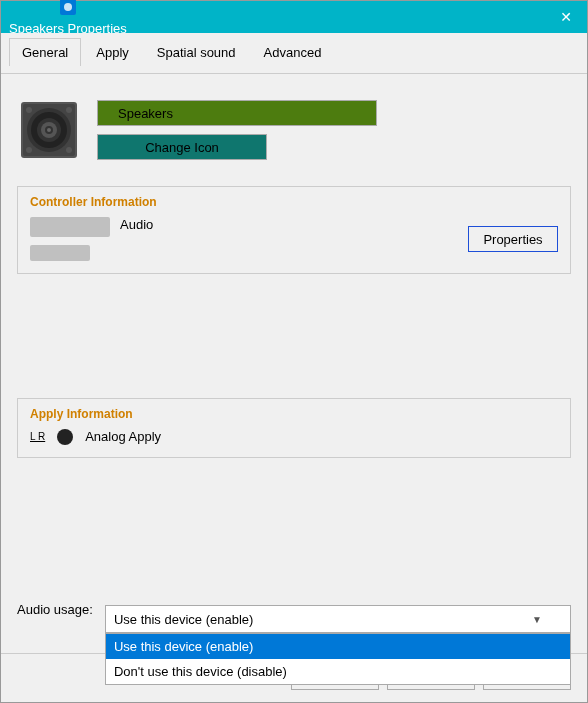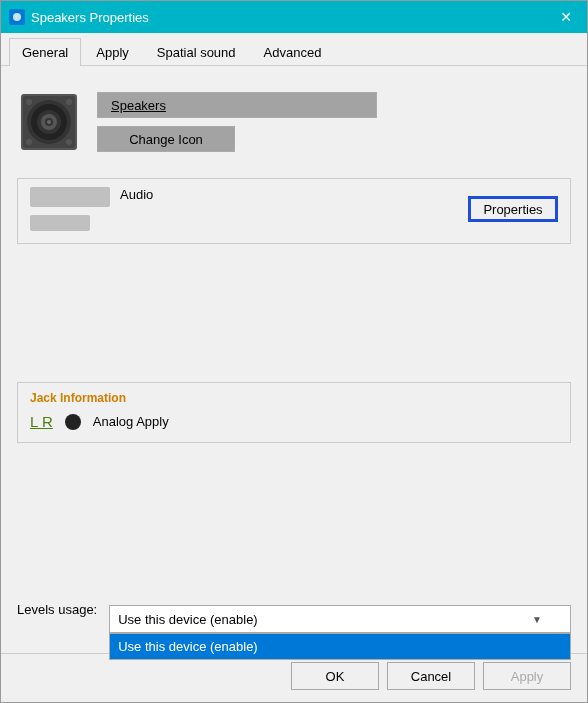--- a/index.html
+++ b/index.html
@@ -28,20 +28,21 @@
       padding: 6px 8px;
       display: flex;
       align-items: center;
       justify-content: space-between;
       height: 32px;
     }
     .title-bar-left {
       display: flex;
       align-items: center;
       gap: 6px;
+      flex-direction: column;
     }
     .title-bar-icon {
       width: 16px;
       height: 16px;
       background: #0078d7;
       border-radius: 2px;
       display: flex;
       align-items: center;
       justify-content: center;
       font-size: 10px;
@@ -60,21 +61,21 @@
       font-size: 14px;
       cursor: pointer;
       display: flex;
       align-items: center;
       justify-content: center;
     }
     .tab-bar {
       background: #f0f0f0;
       display: flex;
       border-bottom: 1px solid #ccc;
-      padding: 0 8px;
+      padding: 8px 8px;
       padding-top: 4px;
     }
     .tab {
       padding: 6px 12px;
       cursor: pointer;
       border: 1px solid transparent;
       border-bottom: none;
       margin-right: 2px;
       background: transparent;
       font-size: 13px;
@@ -108,29 +109,28 @@
     }
     .icon-controls {
       display: flex;
       flex-direction: column;
       gap: 8px;
     }
     .name-input {
       width: 280px;
       height: 26px;
       border: 1px solid #aaa;
-      padding: 2px 13px;
-      font-size: 13px;
-      background: #a3a3a3;
-      text-decoration: underline;
+      padding: 2px 20px;
+      font-size: 13px;
+      background: #4d7c0f;
     }
     .change-icon-btn {
-      width: 138px;
+      width: 170px;
       height: 26px;
-      background: #a3a3a3;
+      background: #0f766e;
       border: 1px solid #aaa;
       cursor: pointer;
       font-size: 13px;
     }
     .section-box {
       border: 1px solid #ccc;
       padding: 8px 12px 12px;
       position: relative;
       margin-top: 4px;
     }
@@ -159,38 +159,38 @@
       width: 60px;
       height: 16px;
       background: #c0c0c0;
       border-radius: 2px;
       margin-top: 8px;
     }
     .properties-btn {
       width: 90px;
       height: 26px;
       background: #f0f0f0;
-      border: 3px solid #1d4ed8;
+      border: 1px solid #1d4ed8;
       cursor: pointer;
       font-size: 13px;
     }
     .jack-section-box {
       border: 1px solid #ccc;
       padding: 8px 12px 12px;
       margin-top: 4px;
     }
     .jack-row {
       display: flex;
       align-items: center;
       gap: 12px;
       margin-top: 4px;
     }
     .jack-label {
-      font-size: 15px;
-      color: #4d7c0f;
+      font-size: 10px;
+      color: #000000;
       text-decoration: underline;
     }
     .jack-dot {
       width: 16px;
       height: 16px;
       background: #222;
       border-radius: 50%;
     }
     .jack-type {
       font-size: 13px;
@@ -316,54 +316,56 @@
           <circle cx="48" cy="48" r="3" fill="#555"></circle>
         </svg>
       </div>
       <div class="icon-controls">
         <input class="name-input" type="text" value="Speakers" style="">
         <button class="change-icon-btn">Change Icon</button>
       </div>
     </div>
 
     <div class="section-box">
+      <div class="section-label">Controller Information</div>
       <div class="controller-row">
         <div class="controller-left">
           <div>
             <div class="gray-block-large"></div>
             <div class="gray-block-small"></div>
           </div>
           <span>Audio</span>
         </div>
         <button class="properties-btn">Properties</button>
       </div>
     </div>
 
     <div class="spacer"></div>
 
     <div class="jack-section-box">
-      <div class="section-label">Jack Information</div>
+      <div class="section-label">Apply Information</div>
       <div class="jack-row">
         <span class="jack-label">L R</span>
         <div class="jack-dot"></div>
         <span class="jack-type">Analog Apply</span>
       </div>
     </div>
 
     <div class="spacer"></div>
 
     <div class="device-usage-row">
-      <span class="device-usage-label">Levels usage:</span>
+      <span class="device-usage-label">Audio usage:</span>
       <div class="dropdown-wrapper">
         <button class="dropdown-btn">
           <span>Use this device (enable)</span>
           <span class="dropdown-arrow">▼</span>
         </button>
         <div class="dropdown-menu">
           <div class="dropdown-item selected">Use this device (enable)</div>
+          <div class="dropdown-item">Don't use this device (disable)</div>
         </div>
       </div>
     </div>
 
   </div>
 
   <div class="footer">
     <button class="footer-btn">OK</button>
     <button class="footer-btn">Cancel</button>
     <button class="footer-btn disabled">Apply</button>

